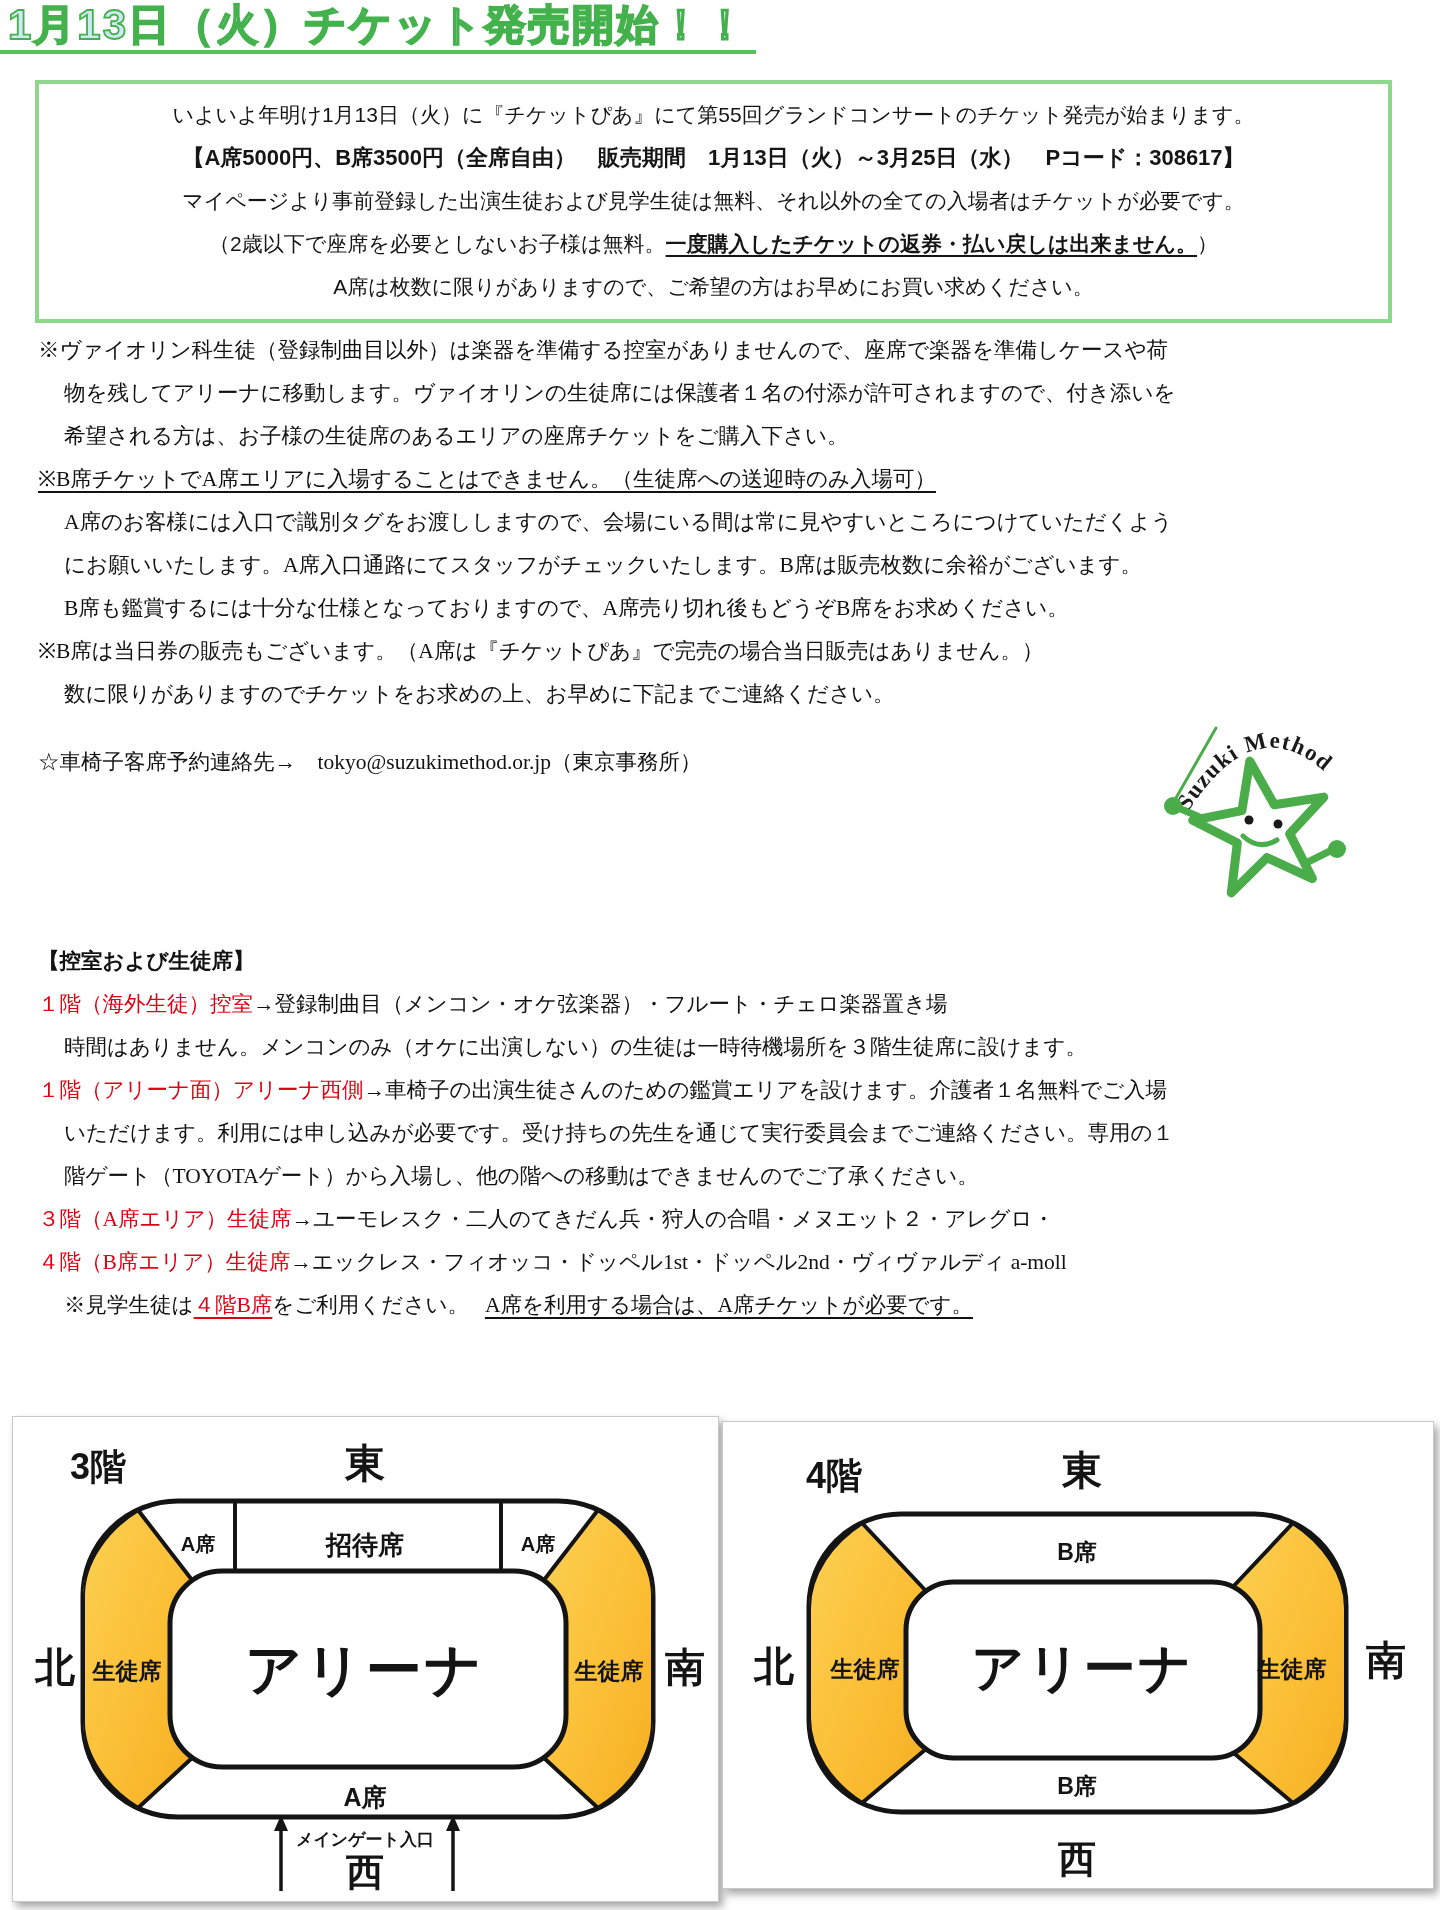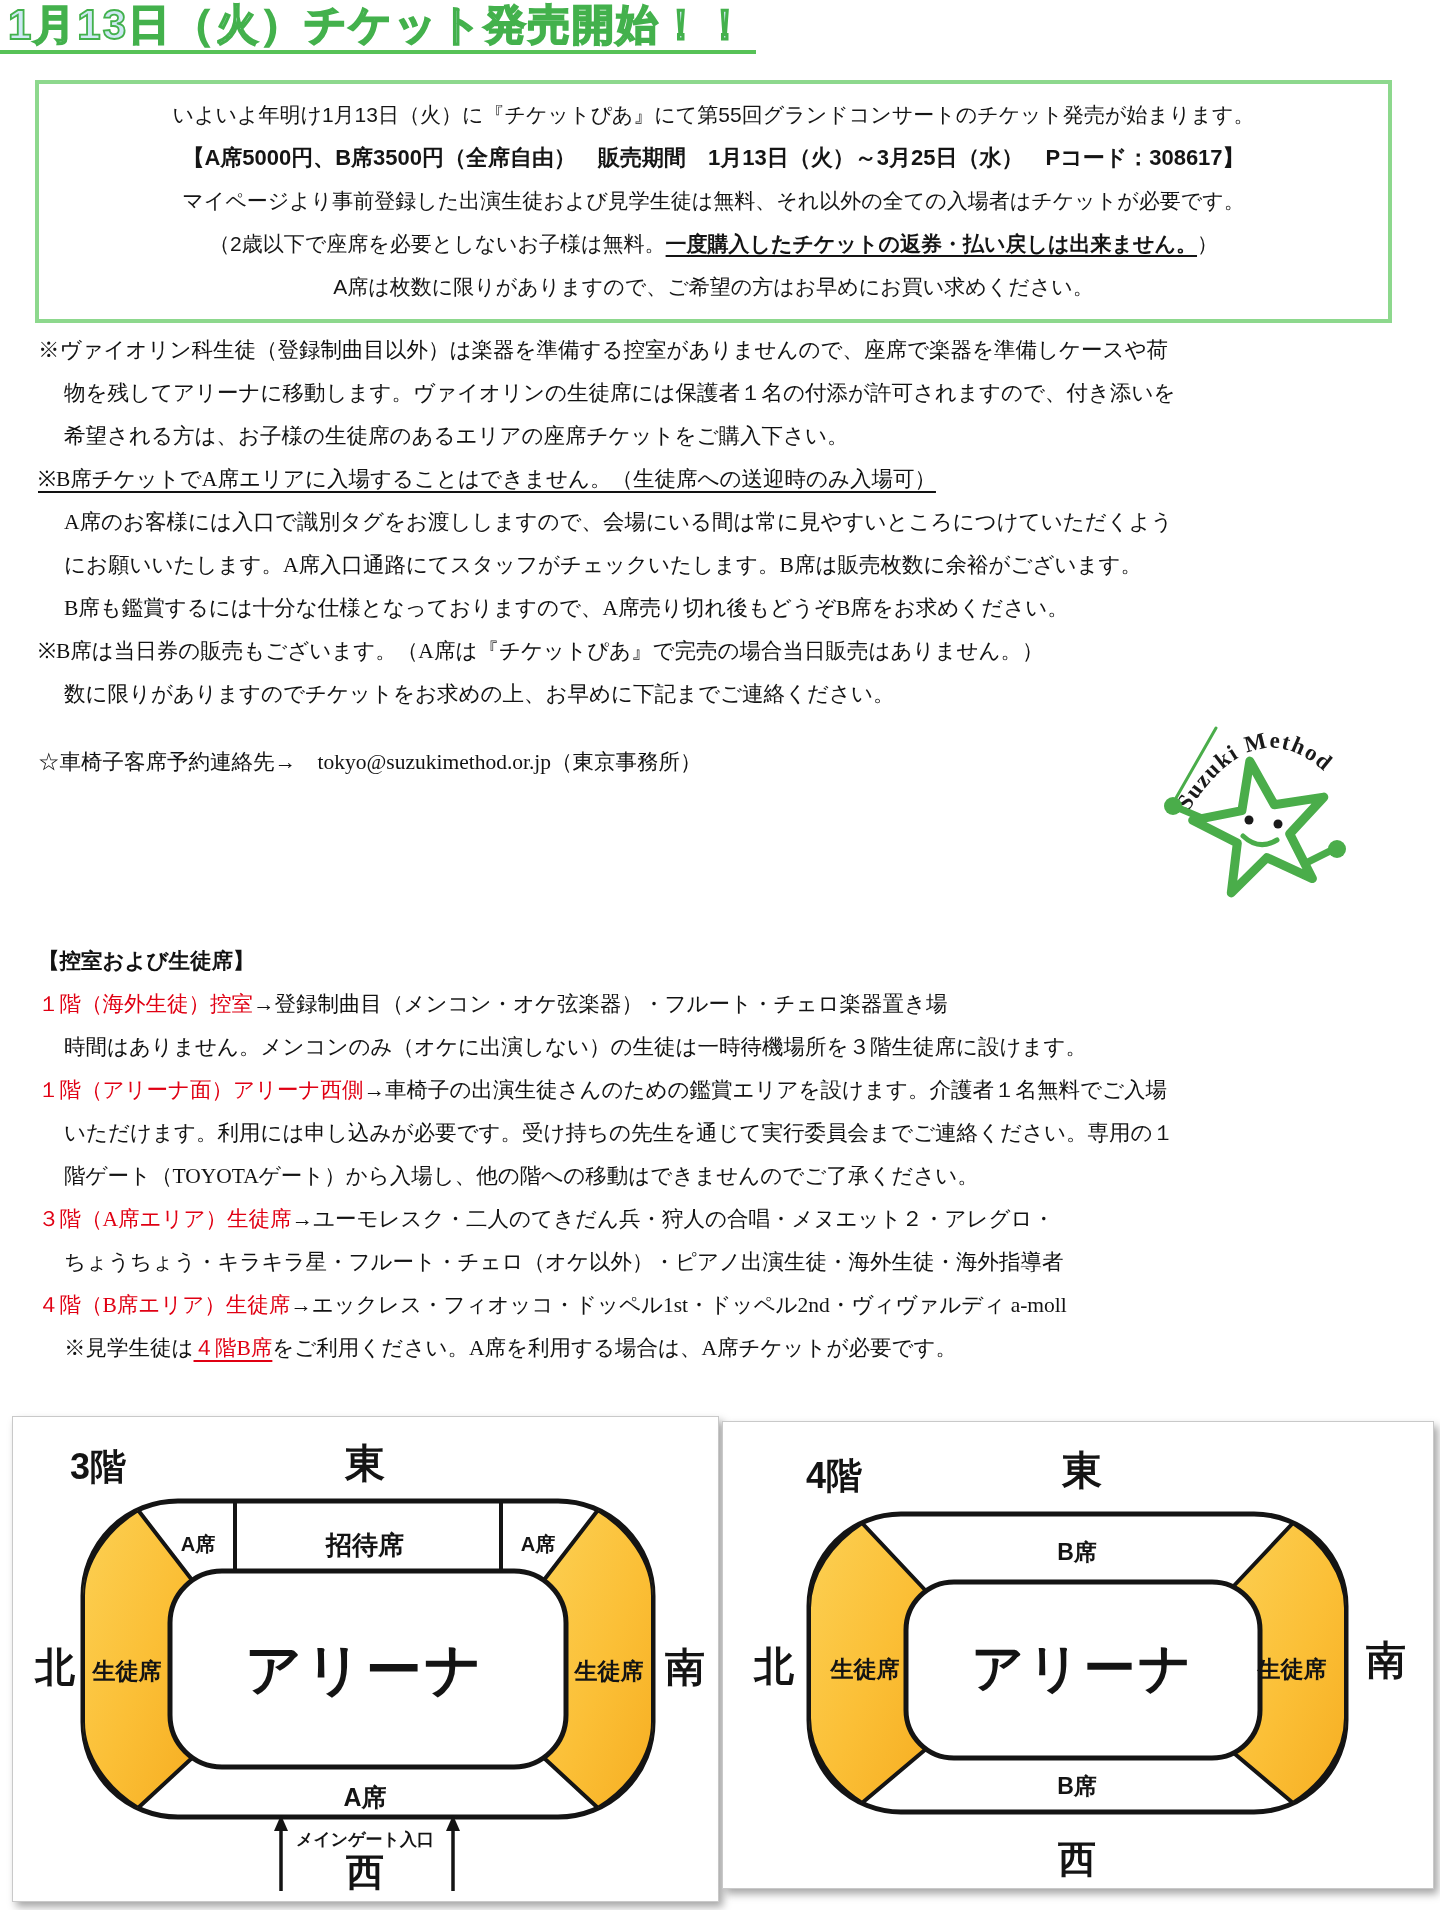--- a/index.html
+++ b/index.html
@@ -27,21 +27,21 @@
   .nl { line-height:43px; white-space:nowrap; }
   .indent { padding-left:26px; }
   .ul { text-decoration:underline; text-underline-offset:5px; }
   .contact { margin-top:25px; }
 
   
   .rooms { position:absolute; left:38px; top:940px; font-size:21.5px; }
   .heading { font-weight:600; }
   .red { color:#e00013; }
   .red-u { color:#e00013; text-decoration:underline; text-underline-offset:5px; }
-  .blk-u { text-underline-offset:5px; }
+  .blk-u { text-decoration:underline; text-underline-offset:5px;margin-left:16px; }
 
   
   .logo { position:absolute; left:1150px; top:712px; width:290px; height:200px; }
 
   
   .panel { position:absolute; background:#ffffff; border:1px solid #c9c9c9;
            box-shadow:4px 5px 8px rgba(0,0,0,0.35); }
   #panel3 { left:12px;  top:1416px; width:705px; height:484px; }
   #panel4 { left:722px; top:1421px; width:710px; height:466px; }
   .panel svg { display:block; width:100%; height:100%; }
@@ -101,21 +101,20 @@
   </svg>
 
   <div class="rooms">
     <div class="nl heading">【控室および生徒席】</div>
     <div class="nl"><span class="red">１階（海外生徒）控室</span><span>→登録制曲目（メンコン・オケ弦楽器）・フルート・チェロ楽器置き場</span></div>
     <div class="nl indent">時間はありません。メンコンのみ（オケに出演しない）の生徒は一時待機場所を３階生徒席に設けます。</div>
     <div class="nl"><span class="red">１階（アリーナ面）アリーナ西側</span><span>→車椅子の出演生徒さんのための鑑賞エリアを設けます。介護者１名無料でご入場</span></div>
     <div class="nl indent">いただけます。利用には申し込みが必要です。受け持ちの先生を通じて実行委員会までご連絡ください。専用の１</div>
     <div class="nl indent">階ゲート（TOYOTAゲート）から入場し、他の階への移動はできませんのでご了承ください。</div>
     <div class="nl"><span class="red">３階（A席エリア）生徒席</span><span>→ユーモレスク・二人のてきだん兵・狩人の合唱・メヌエット２・アレグロ・</span></div>
-    <div class="nl indent">ちょうちょう・キラキラ星・フルート・チェロ（オケ以外）・ピアノ出演生徒・海外生徒・海外指導者</div>
     <div class="nl"><span class="red">４階（B席エリア）生徒席</span><span>→エックレス・フィオッコ・ドッペル1st・ドッペル2nd・ヴィヴァルディ a-moll</span></div>
     <div class="nl indent"><span>※見学生徒は</span><span class="red-u">４階B席</span><span>をご利用ください。</span><span class="blk-u">A席を利用する場合は、A席チケットが必要です。</span><span></span></div>
   </div>
 
   <div class="panel" id="panel3">
     <svg viewBox="0 0 705 484">
       <defs>
         <linearGradient id="yg3" x1="0" y1="0" x2="1" y2="1">
           <stop offset="0" stop-color="#fcd053"></stop>
             <stop offset="0.5" stop-color="#fbbf36"></stop>

